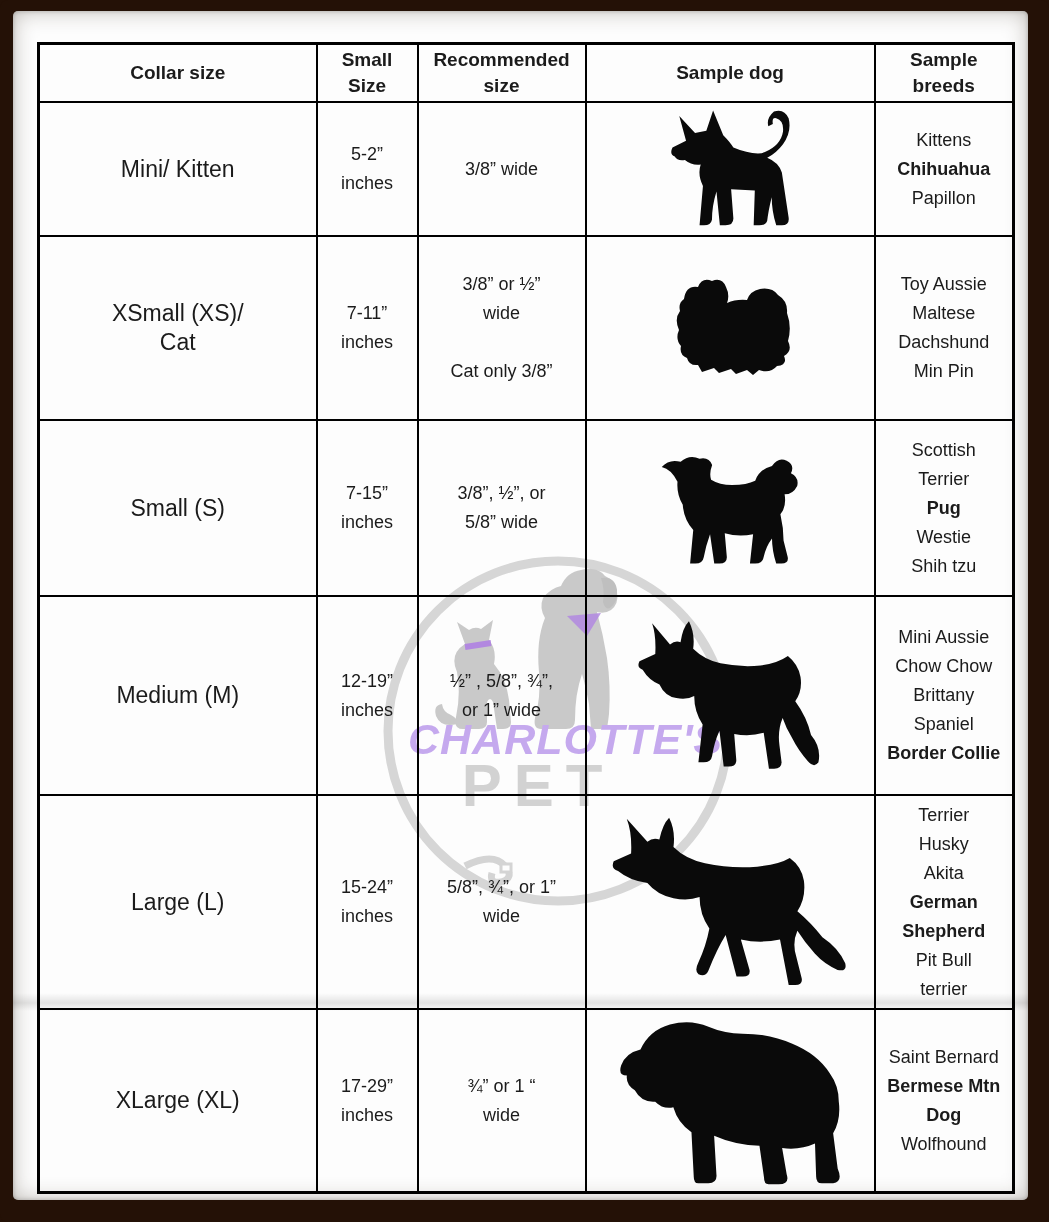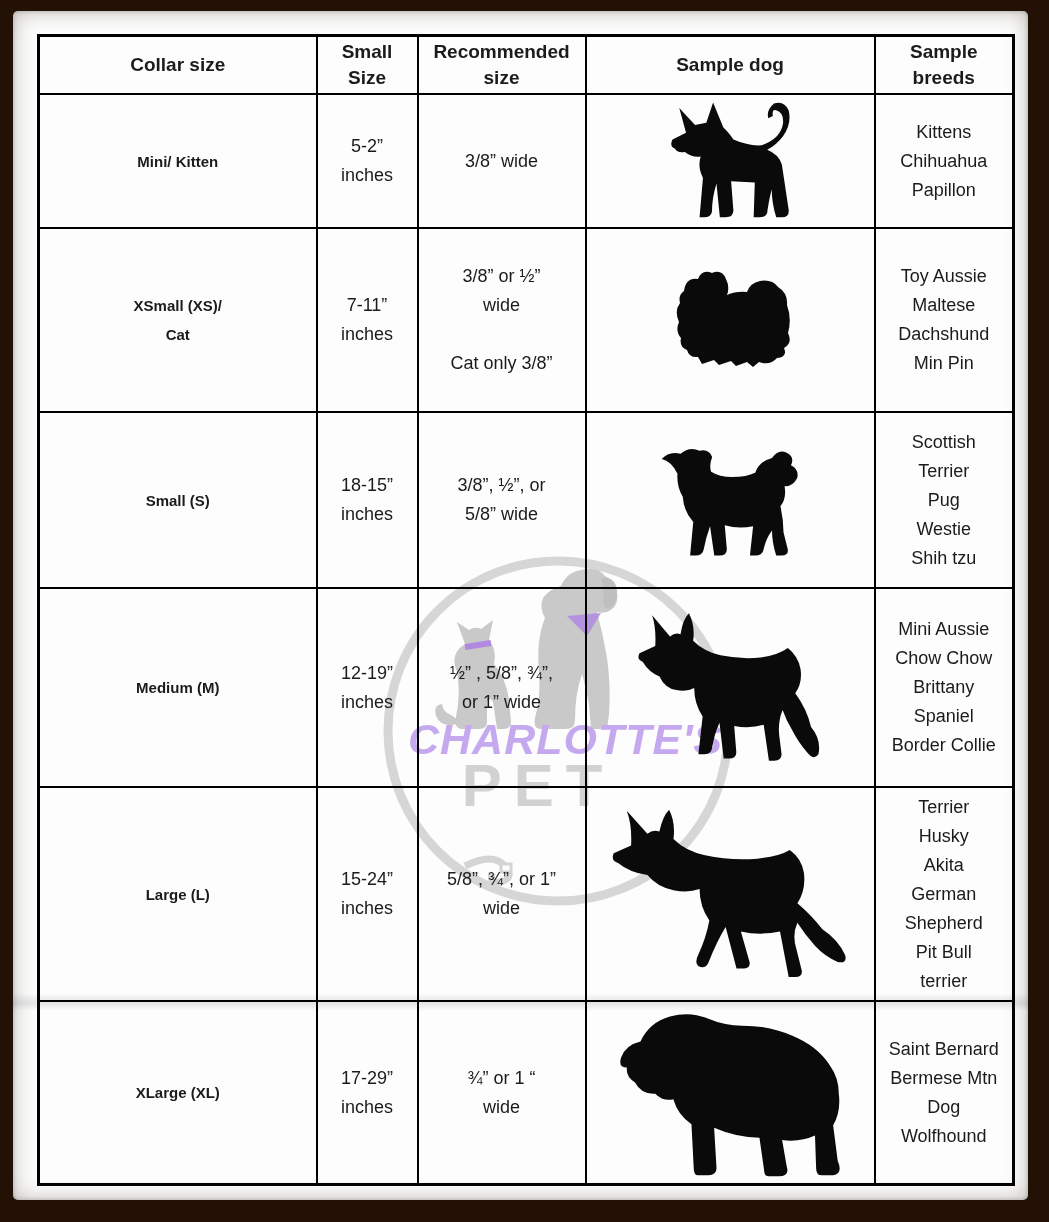--- a/index.html
+++ b/index.html
@@ -15,37 +15,37 @@
     position:absolute; left:13px; top:11px; right:21px; bottom:22px;
     background:#fdfdfd; border-radius:5px;
     box-shadow: inset 0 0 22px rgba(50,35,20,.30), inset 0 0 4px rgba(0,0,0,.25);
   }
   .watermark { position:absolute; left:340px; top:515px; width:410px; height:430px; z-index:0; }
   .seam {
     position:absolute; left:0; top:982px; width:100%; height:18px; z-index:0;
     background:linear-gradient(180deg, rgba(0,0,0,0) 0%, rgba(0,0,0,0.10) 55%, rgba(0,0,0,0) 100%);
   }
   table.size-chart {
-    position:absolute; left:37px; top:34px; width:975px; z-index:1;
+    position:absolute; left:37px; top:42px; width:975px; z-index:1;
     border-collapse:collapse; table-layout:fixed;
     border:3px solid #000; background:transparent;padding-left:12px;
   }
   col.c1{width:278px;} col.c2{width:101px;} col.c3{width:168px;} col.c4{width:289px;} col.c5{width:139px;}
   th, td {
     border:2px solid #000; text-align:center; vertical-align:middle;
     color:#1b1b1b; padding:2px; background:transparent;
   }
   tr.hdr { height:54px; }
   th { font-size:19px; font-weight:bold; white-space:pre-line; line-height:26px; }
   tr.r1{height:134px;} tr.r2{height:184px;} tr.r3{height:176px;}
   tr.r4{height:199px;} tr.r5{height:214px;} tr.r6{height:181px;}
-  td.collar { font-size:15px; font-weight:bold; line-height:29px; }
+  td.collar { font-size:23px; font-weight:normal; line-height:29px; }
   td.neck, td.rwidth { font-size:18px; line-height:29px; }
   td.breeds { font-size:18px; line-height:29px; padding:2px 1px;border-radius:21px; }
-  td.breeds .bold { font-weight:normal; }
+  td.breeds .bold { font-weight:bold; }
   td.rwidth .gap { margin-top:29px; }
   td.dogcell svg { display:block; margin:0 auto; }
   .dogfill { fill:#0a0a0a; }
 </style>
 </head>
 <body>
 
 <div class="frame">
   <div class="sheet">
 
@@ -142,21 +142,21 @@
           <div>Dachshund</div>
           <div>Min Pin</div>
         </td>
       </tr>
 
       <tr class="r3">
         <td class="collar">
           <div>Small (S)</div>
         </td>
         <td class="neck">
-          <div>18-15”</div>
+          <div>7-15”</div>
           <div>inches</div>
         </td>
         <td class="rwidth">
           <div>3/8”, ½”, or</div>
           <div>5/8” wide</div>
         </td>
         <td class="dogcell">
           <svg width="168" height="121" viewBox="0 0 160 115">
             <path class="dogfill" d="M30,32 Q24,20 15,18 Q22,10 33,13 Q41,6 51,10 Q60,8 63,16 Q60,24 62,30 Q70,35 82,35 Q96,35 104,31 Q108,20 120,17 Q126,8 134,12 Q142,16 138,24 Q146,28 144,36 Q140,44 132,44 Q134,56 128,63 Q131,76 131,88 L135,104 Q136,110 129,110 L124,110 Q120,97 120,86 Q114,94 112,104 Q111,110 104,110 L99,110 L102,82 Q88,85 75,81 L77,104 Q77,110 70,110 L65,110 L61,82 Q57,93 55,104 Q54,110 47,110 L42,110 L45,78 Q36,68 35,54 Q29,44 30,32 Z"></path>
           </svg>

